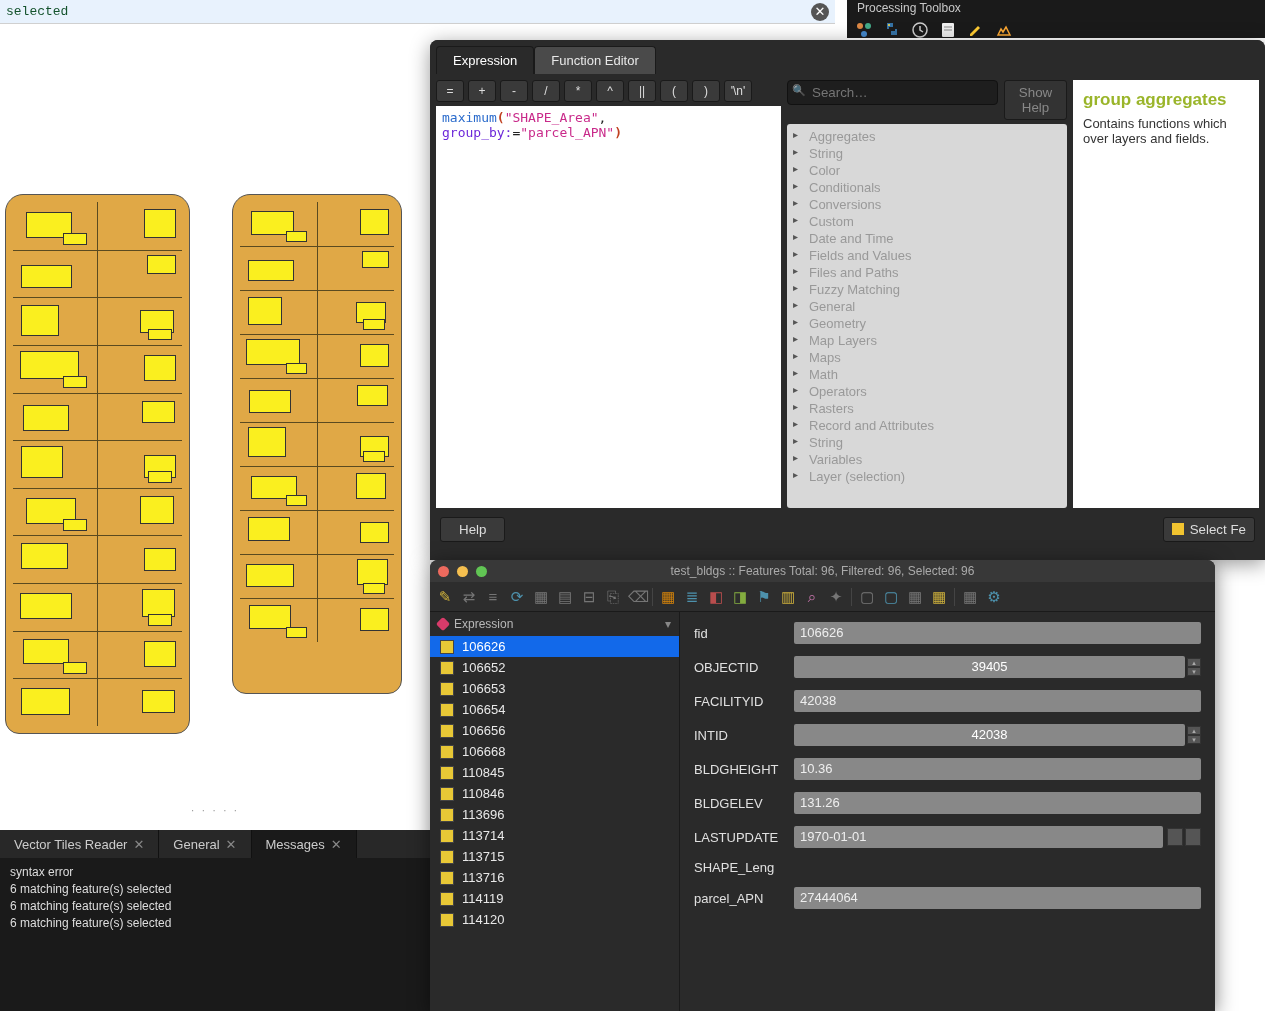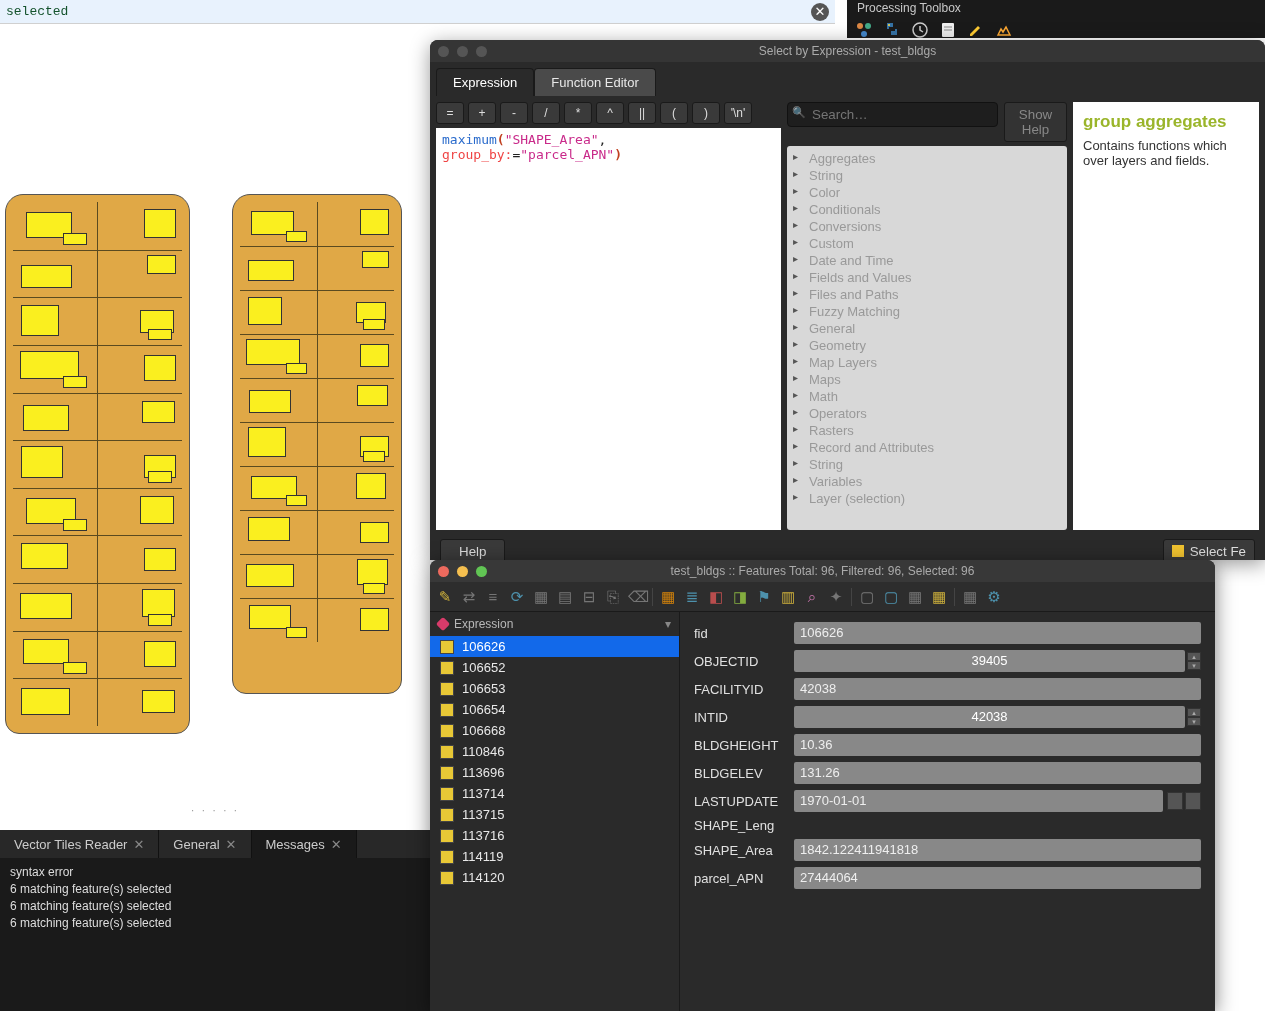--- a/index.html
+++ b/index.html
@@ -50,21 +50,21 @@
 .dtab { padding: 6px 16px; background: #4a4a4a; color: #e8e8e8; border-radius: 4px 4px 0 0; border: 1px solid #1a1a1a; border-bottom: none; cursor: pointer; }
 .dtab.active { background: #2a2a2a; color: #fff; }
 .dlg-body { display: flex; height: calc(100% - 80px); padding: 6px; gap: 6px; }
 .expr-col { flex: 0 0 345px; display: flex; flex-direction: column; }
 .op-row { display: flex; gap: 4px; margin-bottom: 4px; }
 .op-btn { width: 28px; height: 22px; background: #3a3a3a; border: 1px solid #1a1a1a; color: #ddd; display: flex; align-items: center; justify-content: center; font-size: 12px; cursor: pointer; border-radius: 3px; }
 .expr-area { flex: 1; background: #fff; color: #222; padding: 4px 6px; font-family: Menlo, monospace; font-size: 13px; resize: none; border: none; outline: none; }
 .expr-area .s-func { color: #2a6bcc; }
 .expr-area .s-paren { color: #c04020; font-weight: bold; }
 .expr-area .s-field { color: #c92a8a; }
-.expr-area .s-arg { color: #ef4444; }
+.expr-area .s-arg { color: #6d28d9; }
 .out-prev { padding: 6px 0 0; color: #ddd; font-size: 13px; }
 .tree-col { flex: 0 0 280px; display: flex; flex-direction: column; }
 .search-row { display: flex; gap: 6px; margin-bottom: 4px; }
 .search-row input { flex: 1; background: #1e1e1e; border: 1px solid #111; color: #ccc; padding: 4px 8px 4px 24px; border-radius: 4px; }
 .search-wrap { position: relative; flex: 1; }
 .search-wrap::before { content: "🔍"; position: absolute; left: 5px; top: 4px; font-size: 11px; opacity: .7; }
 .helpbtn { background: #333; border: 1px solid #1a1a1a; color: #888; padding: 4px 10px; border-radius: 3px; cursor: pointer; }
 .tree { flex: 1; background: #d8d8d8; color: #999; overflow: auto; border-radius: 3px; padding: 4px 0; }
 .tree-item { padding: 1px 10px 1px 22px; position: relative; font-size: 13px; cursor: pointer; }
 .tree-item::before { content: "▸"; position: absolute; left: 6px; color: #555; font-size: 10px; }
@@ -85,21 +85,21 @@
 .aticon { width: 18px; height: 18px; opacity: .8; }
 .attr-body { display: flex; height: calc(100% - 52px); }
 .attr-list-col { flex: 0 0 250px; border-right: 1px solid #1a1a1a; display: flex; flex-direction: column; }
 .expr-top { display: flex; align-items: center; height: 24px; padding: 0 8px; background: #2a2a2a; gap: 6px; font-size: 12px; color: #b8b8b8; }
 .expr-top .e { width: 10px; height: 10px; background: #d83b6a; border-radius: 2px; transform: rotate(45deg); display: inline-block; }
 .attr-list { flex: 1; overflow-y: auto; }
 .attr-item { display: flex; align-items: center; gap: 8px; padding: 3px 10px; color: #e8e8e8; font-size: 13px; cursor: pointer; }
 .attr-item.sel { background: #1269ea; color: #fff; }
 .attr-item .sq { width: 14px; height: 14px; background: #e8c836; border: 1px solid #444; }
 .attr-form { flex: 1; padding: 10px 14px; overflow-y: auto; }
-.frow { display: flex; align-items: center; margin-bottom: 6px; }
+.frow { display: flex; align-items: center; margin-bottom: 12px; }
 .frow label { flex: 0 0 100px; font-size: 13px; color: #e0e0e0; }
 .frow .val { flex: 1; background: #888; color: #eee; padding: 3px 6px; border-radius: 2px; font-size: 13px; min-height: 22px; }
 .frow .val.right { text-align: center; color: #ffffff; }
 .frow .spin { width: 14px; margin-left: 2px; display: flex; flex-direction: column; }
 .frow .spin div { height: 9px; background: #555; border: 1px solid #333; font-size: 7px; color: #aaa; text-align: center; line-height: 7px; cursor: pointer; }
 .frow .date-extra { display: flex; gap: 2px; margin-left: 4px; }
 .frow .date-extra div { width: 16px; height: 18px; background: #555; border: 1px solid #333; cursor: pointer; }
 
 
 ::-webkit-scrollbar { width: 10px; }
@@ -357,28 +357,20 @@
     <svg class="pticon" viewBox="0 0 18 18">
         <path d="M3 13l8-8 2 2-8 8H3z" fill="#fc3"></path>
       </svg>
     <svg class="pticon" viewBox="0 0 18 18">
         <path d="M3 14l3-6 2 3 3-5 4 8z" fill="none" stroke="#fa3" stroke-width="1.5"></path>
       </svg>
   </div>
 </div>
 
 <div class="dlg-expr">
-  <div class="dlg-titlebar">
-    <div class="traffic">
-      <div class="tdot"></div>
-      <div class="tdot"></div>
-      <div class="tdot"></div>
-    </div>
-    <span class="ttl">Select by Expression - test_bldgs</span>
-  </div>
   <div class="dlg-tabs">
     <div class="dtab active">Expression</div>
     <div class="dtab">Function Editor</div>
   </div>
   <div class="dlg-body">
     <div class="expr-col">
       <div class="op-row" id="oprow">
           <div class="op-btn">=</div>
           <div class="op-btn">+</div>
           <div class="op-btn">-</div>
@@ -493,21 +485,29 @@
           <div class="attr-item">
             <span class="sq"></span>
             <span>106653</span>
           </div>
           <div class="attr-item">
             <span class="sq"></span>
             <span>106654</span>
           </div>
           <div class="attr-item">
             <span class="sq"></span>
+            <span>106656</span>
+          </div>
+          <div class="attr-item">
+            <span class="sq"></span>
             <span>106668</span>
+          </div>
+          <div class="attr-item">
+            <span class="sq"></span>
+            <span>110845</span>
           </div>
           <div class="attr-item">
             <span class="sq"></span>
             <span>110846</span>
           </div>
           <div class="attr-item">
             <span class="sq"></span>
             <span>113696</span>
           </div>
           <div class="attr-item">
@@ -570,22 +570,18 @@
           <div class="val">1970-01-01</div>
           <div class="date-extra">
             <div></div>
             <div></div>
           </div>
         </div>
         <div class="frow">
           <label>SHAPE_Leng</label>
         </div>
         <div class="frow">
-          <label>SHAPE_Area</label>
-          <div class="val">1842.122411941818</div>
-        </div>
-        <div class="frow">
           <label>parcel_APN</label>
           <div class="val">27444064</div>
         </div>
       </div>
   </div>
 </div>
 
 </body></html>

